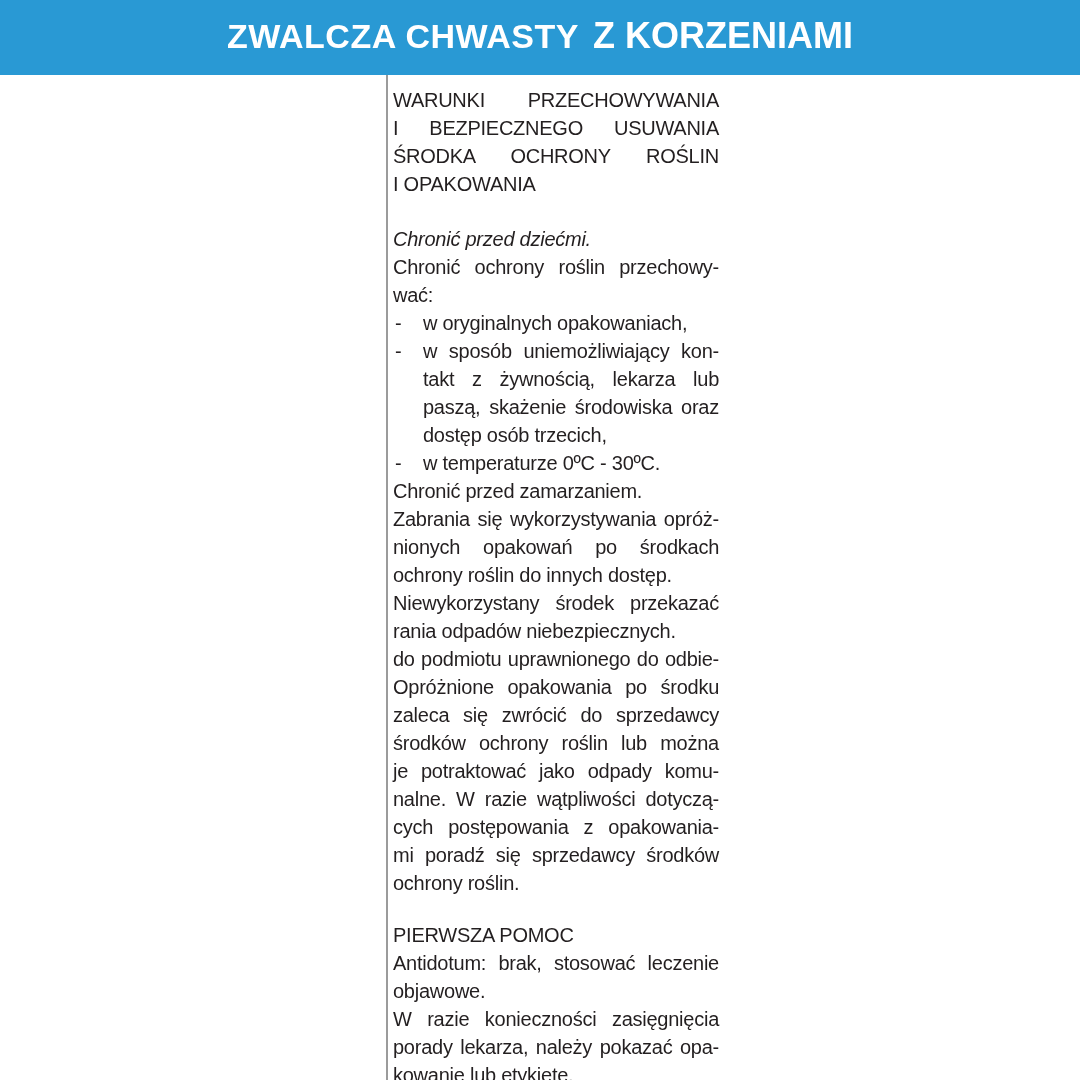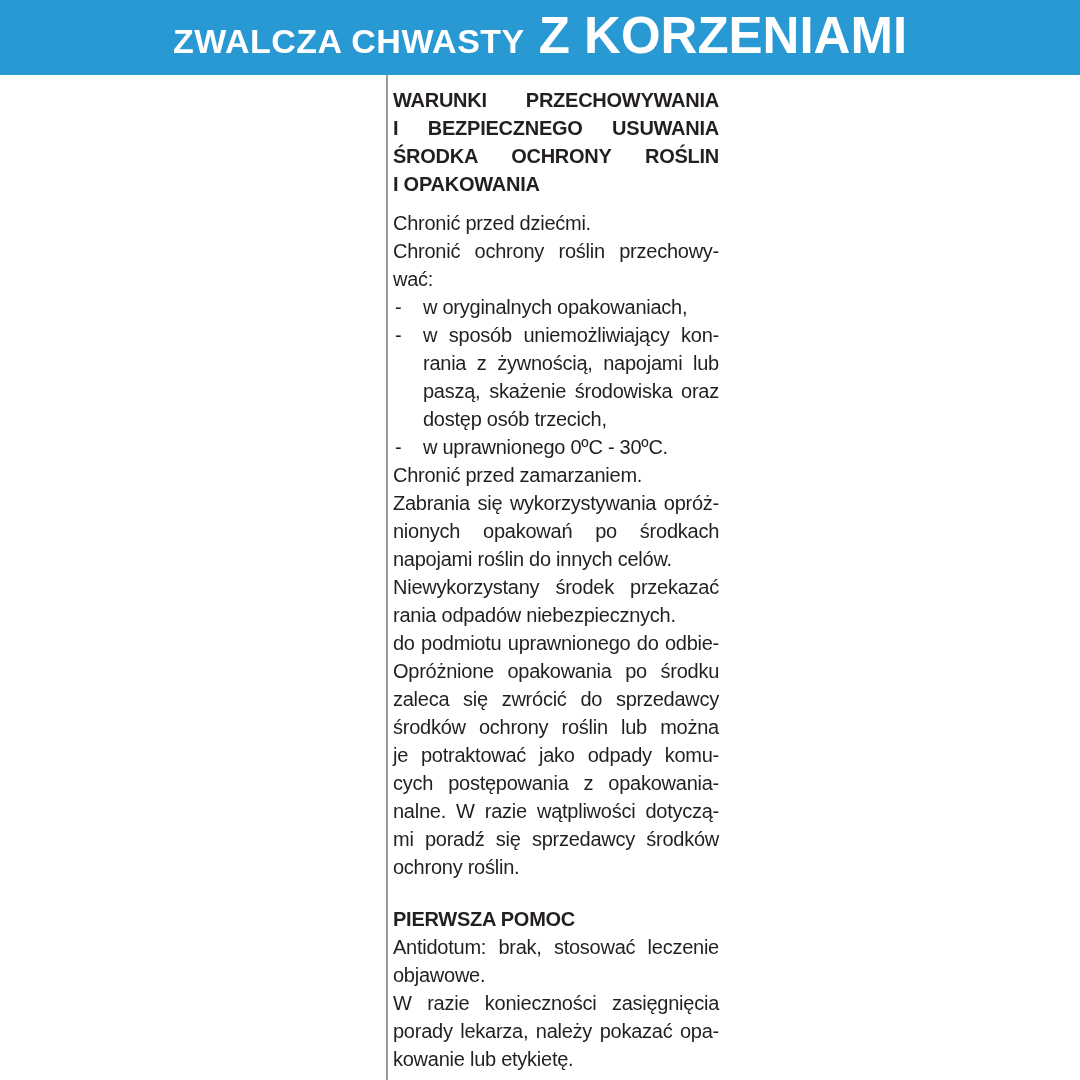--- a/index.html
+++ b/index.html
@@ -35,21 +35,21 @@
     padding-bottom: 4px;
     color: #ffffff;
     font-weight: bold;
     white-space: nowrap;
   }
   .banner-small {
     font-size: 34px;
     letter-spacing: 0.5px;
   }
   .banner-large {
-    font-size: 51px;
+    font-size: 36px;
     letter-spacing: 0px;
   }
   .divider {
     position: absolute;
     left: 386px;
     top: 75px;
     width: 2px;
     height: 1005px;
     background: #9b9b9b;
   }
@@ -59,21 +59,21 @@
     top: 86px;
     width: 326px;
     font-size: 20px;
     line-height: 28px;
     letter-spacing: -0.25px;
     color: #231f20;
   }
   .block { margin: 0; }
   .block.heading .line,
   .block.heading2 .line {
-    font-weight: bold;
+    font-weight: normal;
     text-align: left;
   }
   .block.item {
     position: relative;
     padding-left: 30px;
   }
   .block.item .marker {
     position: absolute;
     left: 2px;
     top: 0;
@@ -101,62 +101,62 @@
 
   <div class="divider"></div>
 
   <div class="column" id="label-column">
       <div class="block heading">
         <div class="line">WARUNKI PRZECHOWYWANIA</div>
         <div class="line">I BEZPIECZNEGO USUWANIA</div>
         <div class="line">ŚRODKA OCHRONY ROŚLIN</div>
         <div class="line last">I OPAKOWANIA</div>
       </div>
-      <div class="block para" style="margin-top: 11px;">
+      <div class="block para" style="margin-top: 27px; font-style: italic;">
         <div class="line last">Chronić przed dziećmi.</div>
       </div>
       <div class="block para">
         <div class="line">Chronić ochrony roślin przechowy-</div>
         <div class="line last">wać:</div>
       </div>
       <div class="block item">
         <span class="marker">-</span>
         <div class="line last">w oryginalnych opakowaniach,</div>
       </div>
       <div class="block item">
         <span class="marker">-</span>
         <div class="line">w sposób uniemożliwiający kon-</div>
-        <div class="line">rania z żywnością, napojami lub</div>
+        <div class="line">takt z żywnością, lekarza lub</div>
         <div class="line">paszą, skażenie środowiska oraz</div>
         <div class="line last">dostęp osób trzecich,</div>
       </div>
       <div class="block item">
         <span class="marker">-</span>
-        <div class="line last">w uprawnionego 0ºC - 30ºC.</div>
+        <div class="line last">w temperaturze 0ºC - 30ºC.</div>
       </div>
       <div class="block para">
         <div class="line last">Chronić przed zamarzaniem.</div>
       </div>
       <div class="block para">
         <div class="line">Zabrania się wykorzystywania opróż-</div>
         <div class="line">nionych opakowań po środkach</div>
-        <div class="line last">napojami roślin do innych celów.</div>
+        <div class="line last">ochrony roślin do innych dostęp.</div>
       </div>
       <div class="block para">
         <div class="line">Niewykorzystany środek przekazać</div>
         <div class="line last">rania odpadów niebezpiecznych.</div>
         <div class="line">do podmiotu uprawnionego do odbie-</div>
       </div>
       <div class="block para">
         <div class="line">Opróżnione opakowania po środku</div>
         <div class="line">zaleca się zwrócić do sprzedawcy</div>
         <div class="line">środków ochrony roślin lub można</div>
         <div class="line">je potraktować jako odpady komu-</div>
+        <div class="line">nalne. W razie wątpliwości dotyczą-</div>
         <div class="line">cych postępowania z opakowania-</div>
-        <div class="line">nalne. W razie wątpliwości dotyczą-</div>
         <div class="line">mi poradź się sprzedawcy środków</div>
         <div class="line last">ochrony roślin.</div>
       </div>
       <div class="block heading2" style="margin-top: 24px;">
         <div class="line last">PIERWSZA POMOC</div>
       </div>
       <div class="block para">
         <div class="line">Antidotum: brak, stosować leczenie</div>
         <div class="line last">objawowe.</div>
       </div>

